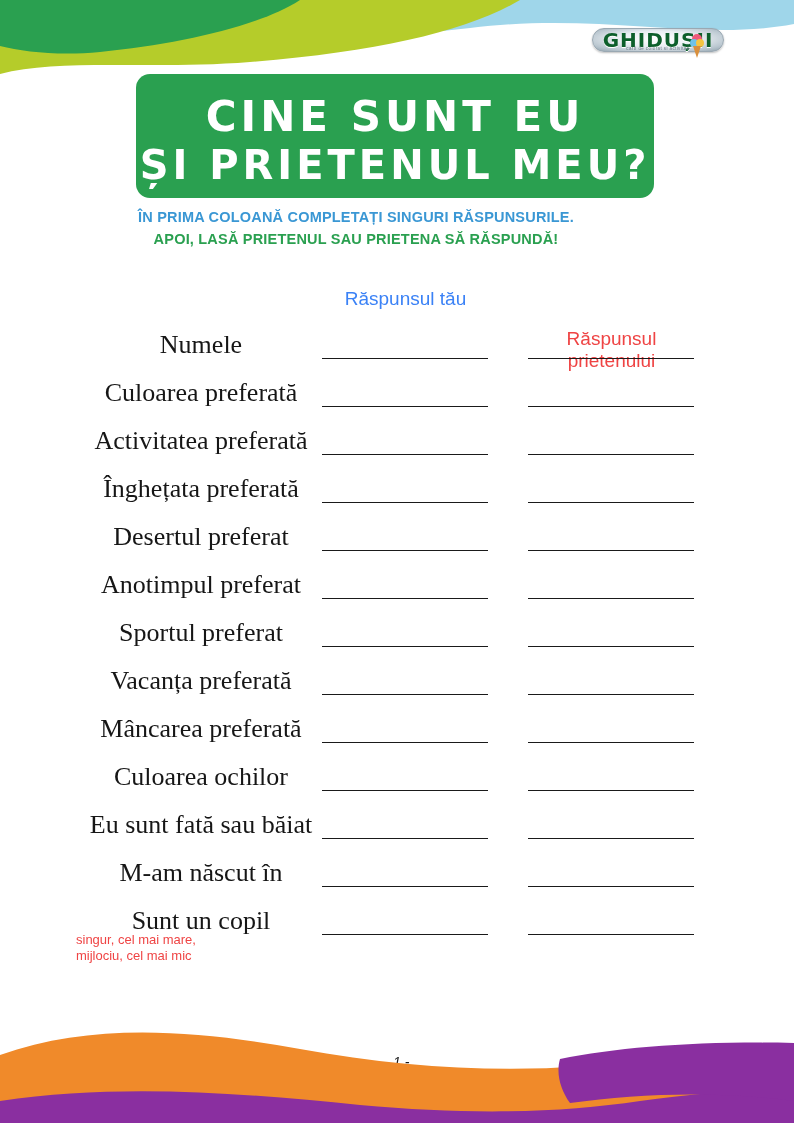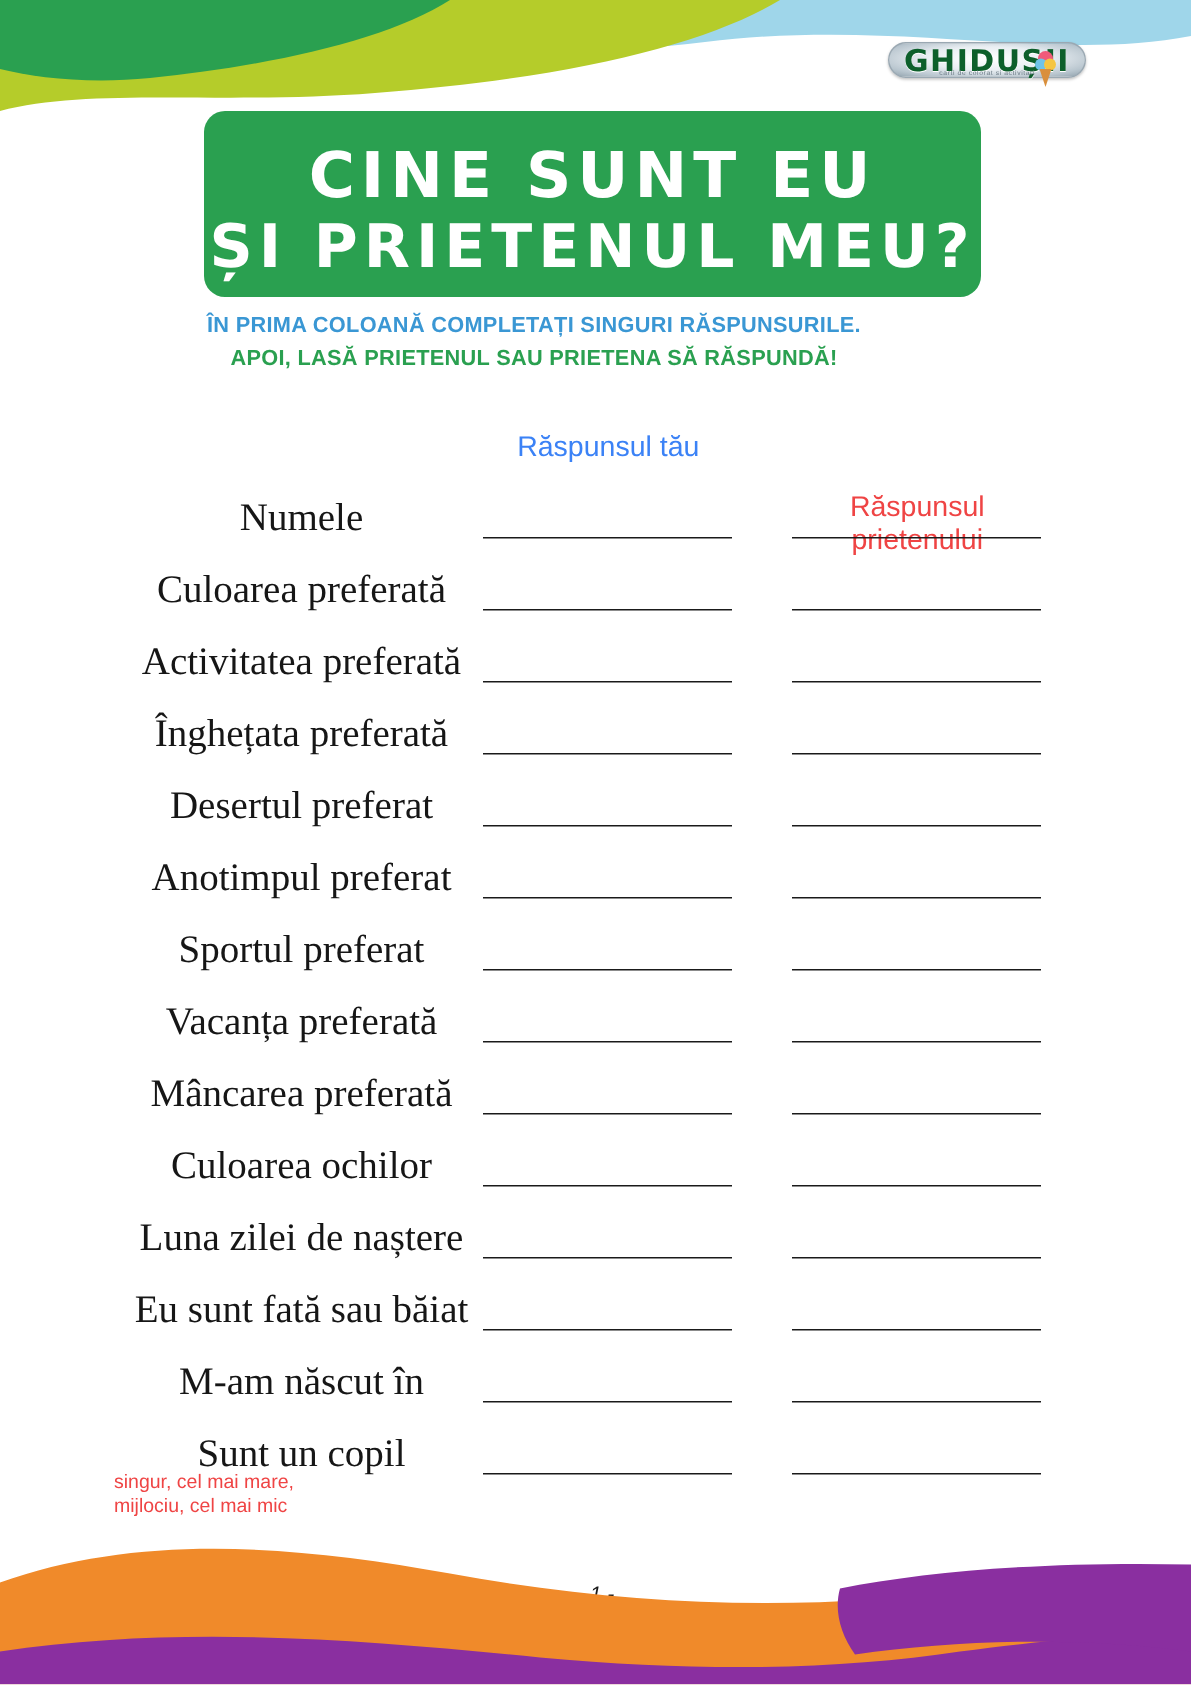--- a/index.html
+++ b/index.html
@@ -283,25 +283,20 @@
         <div class="row-label">Mâncarea preferată</div>
         <div class="blank blank-you"></div>
         <div class="blank blank-friend"></div>
       </div>
       <div class="row">
         <div class="row-label">Culoarea ochilor</div>
         <div class="blank blank-you"></div>
         <div class="blank blank-friend"></div>
       </div>
       <div class="row">
-        <div class="row-label">Luna zilei de naștere</div>
-        <div class="blank blank-you"></div>
-        <div class="blank blank-friend"></div>
-      </div>
-      <div class="row">
         <div class="row-label">Eu sunt fată sau băiat</div>
         <div class="blank blank-you"></div>
         <div class="blank blank-friend"></div>
       </div>
       <div class="row">
         <div class="row-label">M-am născut în</div>
         <div class="blank blank-you"></div>
         <div class="blank blank-friend"></div>
       </div>
       <div class="row">

